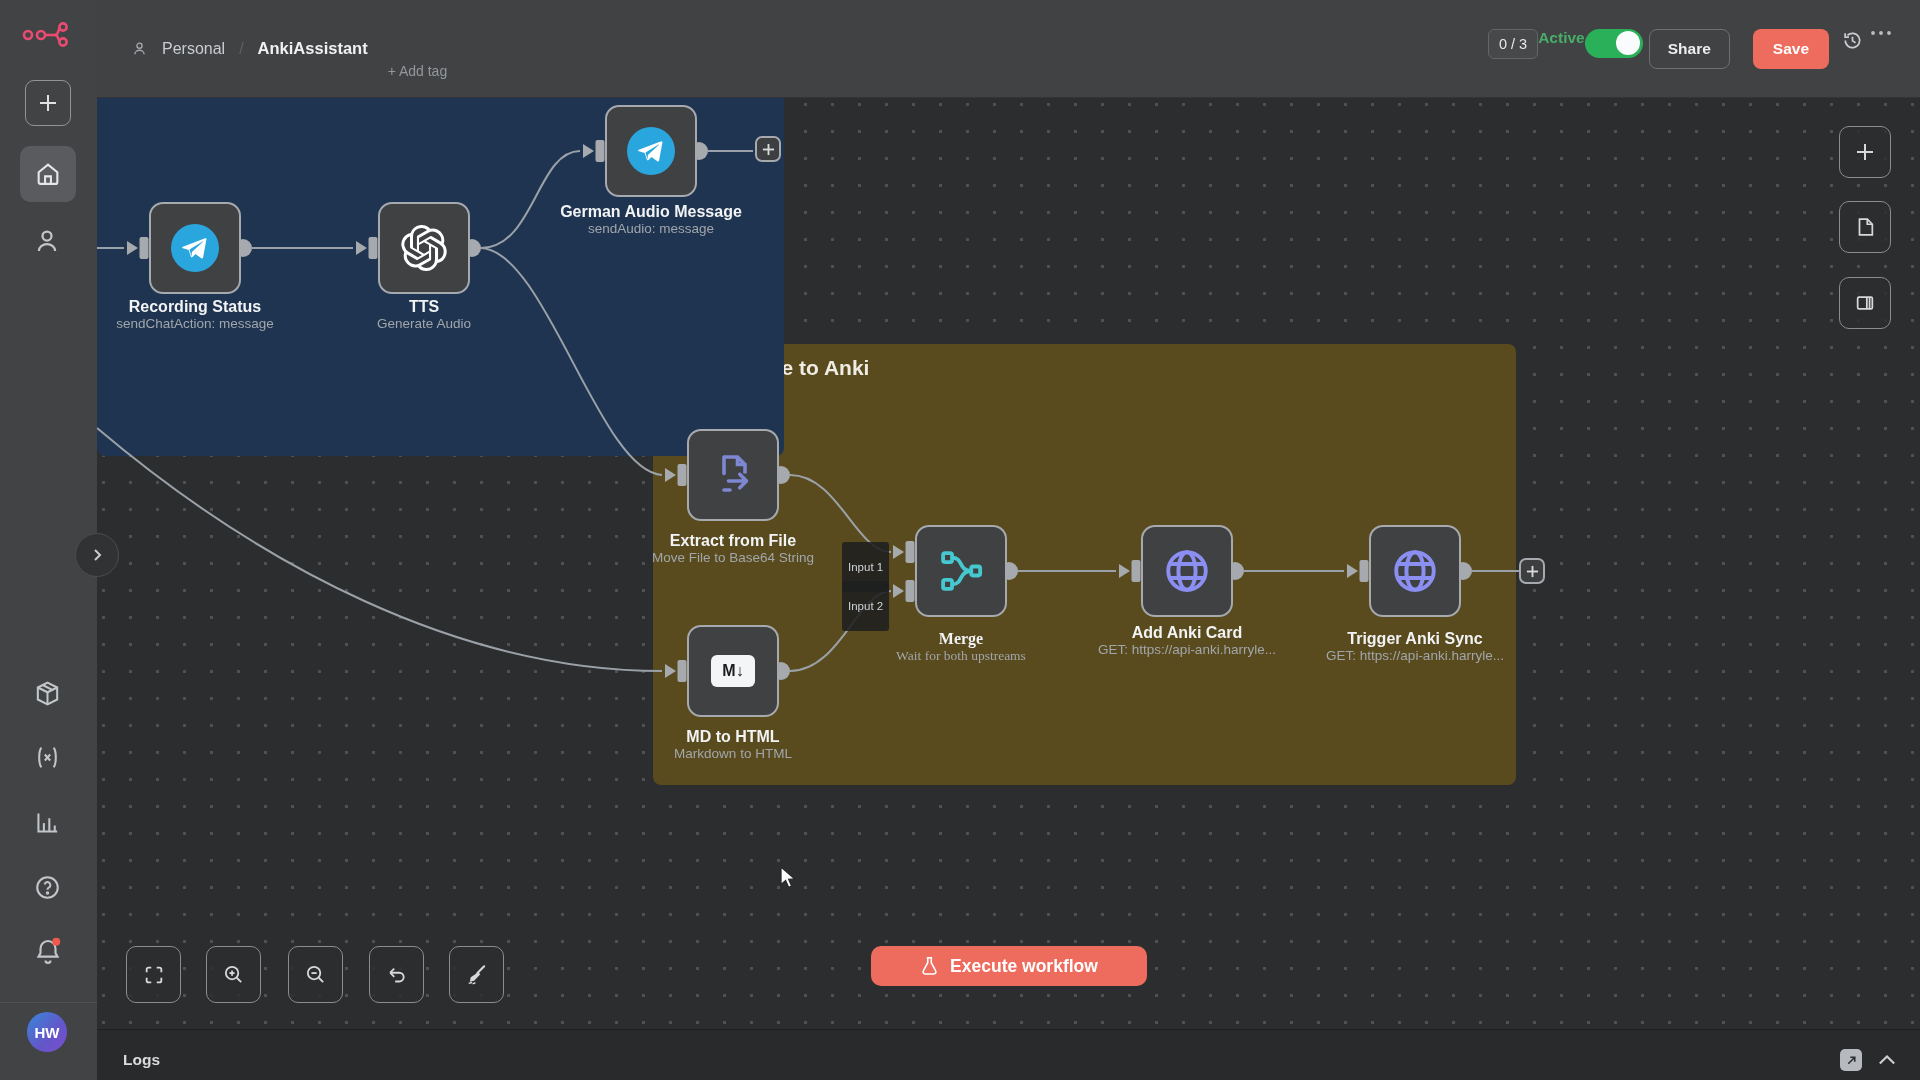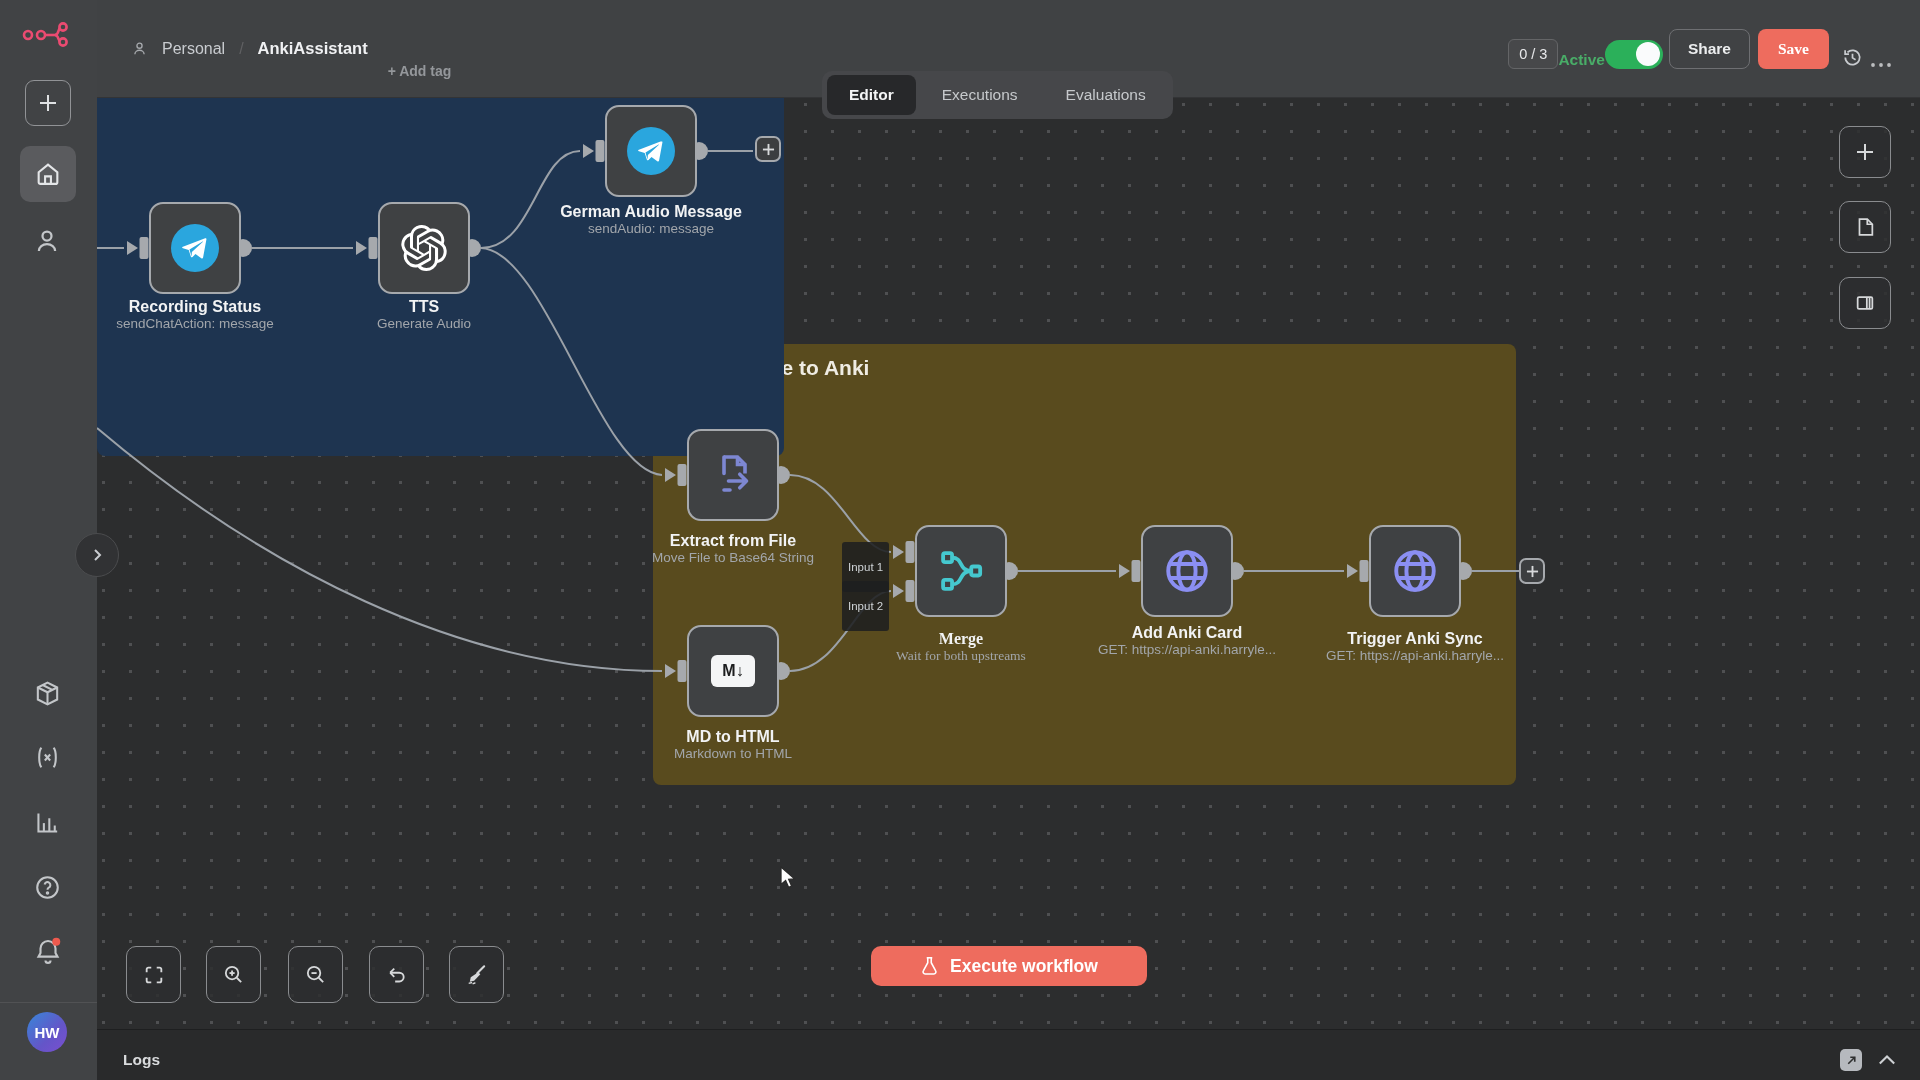--- a/index.html
+++ b/index.html
@@ -8,22 +8,22 @@
   #app { position:relative; width:1920px; height:1080px; }
 
   
   #header { position:absolute; left:97px; top:0; width:1823px; height:98px;
     background:#404244; border-bottom:1px solid #333436; z-index:6;
     display:flex; align-items:center; justify-content:space-between; padding:0 28px 0 34px; }
   .crumbs { display:flex; align-items:center; gap:14px; }
   .crumb-proj { color:#c9ccd0; font-size:16px; }
   .crumb-sep { color:#5f6062; font-size:16px; }
   .crumb-name { color:#f0f1f3; font-size:16.5px; font-weight:600; }
-  .add-tag { color:#94979b; font-size:14px; font-weight:700; margin-left:6px; cursor:pointer;margin-top:44px; }
-  .hdr-right { display:flex; align-items:flex-end; }
+  .add-tag { color:#94979b; font-size:14px; font-weight:400; margin-left:6px; cursor:pointer;margin-top:44px; }
+  .hdr-right { display:flex; align-items:flex-start; }
   .issues-badge { border:1px solid #646567; background:#47484a; color:#e8e9eb;
     font-size:14.5px; border-radius:6px; padding:6px 10px; }
   .active-lbl { color:#49ad68; font-size:15.5px; font-weight:600; }
   .toggle { width:58px; height:29px; border-radius:15px; background:#2bb05a; position:relative; cursor:pointer; }
   .toggle .knob { position:absolute; right:3px; top:2.5px; width:24px; height:24px; border-radius:50%; background:#fafbfc; }
   .btn-ghost { border:1px solid #6e6f72; background:transparent; color:#eceeef;
     font-size:15.5px; font-weight:600; border-radius:8px; padding:10px 18px; cursor:pointer;
     font-family:"Liberation Sans",sans-serif; }
   .btn-solid { border:none; background:#ee6c5e; color:#fff; font-size:15.5px; font-weight:600;
     border-radius:8px; padding:11px 20px; cursor:pointer; font-family:"Liberation Sans",sans-serif; }
@@ -188,21 +188,21 @@
       <span class="crumb-name">AnkiAssistant</span>
       <span class="add-tag">+ Add tag</span>
     </div>
     <div class="hdr-right">
       <span class="issues-badge">0 / 3</span>
       <span class="active-lbl">Active</span>
       <div class="toggle">
           <div class="knob"></div>
         </div>
       <button class="btn-ghost" style="margin-left:6px;">Share</button>
-      <button class="btn-solid" style="margin-left:8px;font-family:Liberation Serif, serif;">Save</button>
+      <button class="btn-solid" style="margin-left:23px;">Save</button>
       <span class="hdr-icon" style="margin-left:12px;">
         <svg width="23" height="23" viewBox="0 0 24 24" fill="none" stroke="#c9ccd0" stroke-width="1.8">
           <path d="M4.5 12 a7.5 7.5 0 1 0 2.2 -5.3"></path>
           <path d="M4.3 4.5 v4 h4"></path>
           <path d="M12 8.2 V12.4 L15.2 14.3"></path>
         </svg>
       </span>
       <span class="hdr-icon" style="margin-left:6px;">
         <svg width="22" height="8" viewBox="0 0 22 8" fill="#bbbdbf">
           <circle cx="3" cy="4" r="1.9"></circle>
@@ -366,25 +366,20 @@
     <div class="ntitle">Trigger Anki Sync</div>
     <div class="nsub">GET: https://api-anki.harryle...</div>
   </div>
   <div class="plus-endpoint" style="left:1519px; top:558px;">
     <svg width="13" height="13" viewBox="0 0 14 14" stroke="#d7d9db" stroke-width="2">
         <line x1="7" y1="1" x2="7" y2="13"></line>
         <line x1="1" y1="7" x2="13" y2="7"></line>
       </svg>
   </div>
 
-  <div id="tabbar">
-    <div class="tab active">Editor</div>
-    <div class="tab">Executions</div>
-    <div class="tab">Evaluations</div>
-  </div>
 
   <div class="ctl-btn" style="left:1839px; top:126px; width:52px; height:52px;">
     <svg width="22" height="22" viewBox="0 0 22 22" stroke="#d6d8da" stroke-width="2">
         <line x1="11" y1="3" x2="11" y2="19"></line>
         <line x1="3" y1="11" x2="19" y2="11"></line>
       </svg>
   </div>
   <div class="ctl-btn" style="left:1839px; top:201px; width:52px; height:52px;">
     <svg width="22" height="22" viewBox="0 0 24 24" fill="none" stroke="#d6d8da" stroke-width="1.9">
       <path d="M6 3.5 H14.5 L20 9 V20.5 H6 Z"></path>

